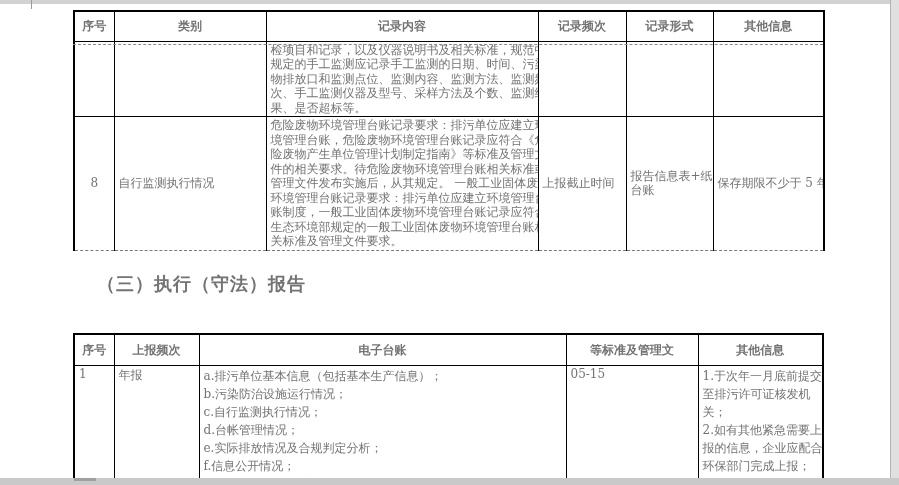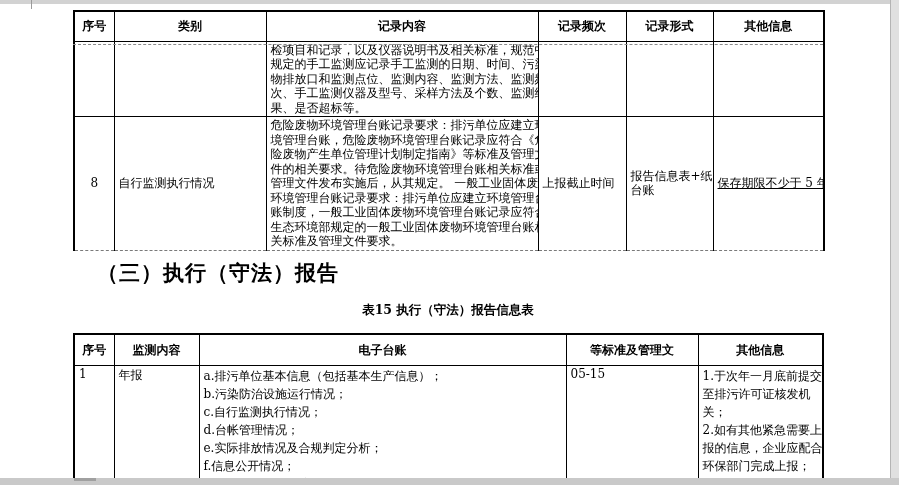--- a/index.html
+++ b/index.html
@@ -1,19 +1,19 @@
 <!DOCTYPE html>
 <html><head>
 <meta charset="utf-8">
 <style>
   * { margin:0; padding:0; box-sizing:border-box; }
   body { background:#ffffff; }
   .screen {
     position:relative; width:899px; height:485px;
-    background:#ffffff; overflow:hidden; color:#000000;
+    background:#ffffff; overflow:hidden; color:#737373;
     font-family:"DejaVu Serif","Liberation Serif",serif;
   }
   
   .strip-top    { position:absolute; left:0; top:0; width:899px; height:4px; background:#d2d2d2; }
   .strip-right  { position:absolute; left:891px; top:0; width:8px; height:485px; background:#e0e0e0; }
   .page-edge-right { position:absolute; left:890px; top:0; width:1px; height:485px; background:#b4b4b4; }
   .strip-bottom { position:absolute; left:0; top:478px; width:899px; height:7px; background:#c9c9c9; }
   .tick-top     { position:absolute; left:31px; top:0; width:1px; height:9px; background:#9a9a9a; }
   .bottom-mark  { position:absolute; left:74px; top:478px; width:22px; height:3px; background:#a0a0a0; }
 
@@ -33,23 +33,23 @@
   #t2 { left:73px; top:333px; width:749px; }
   #t2 thead tr { height:31px; }
   #t2 tr.rowB { height:112px; }
   #t2 tr.rowB td { vertical-align:top; }
   #t2 .pre { line-height:18px; }
   #t2 td.seq { text-align:left; }
 
   tr.cut td { border-bottom:1px dashed #7a7a7a; }
   .dash-line { position:absolute; left:73px; top:44px; width:750px; height:0;
                border-top:1px dashed #8a8a8a; }
-  .nowrap { white-space:nowrap;text-decoration:underline; }
+  .nowrap { white-space:nowrap; }
 
-  .heading { position:absolute; left:97px; top:259px; font-size:21px; font-weight:bold;
+  .heading { position:absolute; left:97px; top:272px; font-size:18px; font-weight:bold;
              letter-spacing:1px; }
   .caption { position:absolute; left:73px; top:302px; width:750px; text-align:center;
              font-size:12.5px; font-weight:bold; }
 </style>
 </head>
 <body>
 
 <div class="screen">
 
   <table id="t1">
@@ -99,34 +99,33 @@
         <td>上报截止时间</td>
         <td class="pre">报告信息表+纸质
 台账</td>
         <td class="nowrap">保存期限不少于 5 年</td>
       </tr>
     </tbody>
   </table>
   <div class="dash-line"></div>
 
   <div class="heading">（三）执行（守法）报告</div>
-  <div class="caption">表15  执行（守法）报告信息表</div>
 
   <table id="t2">
     <colgroup>
       <col style="width:40px">
         <col style="width:85px">
         <col style="width:367px">
       <col style="width:132px">
         <col style="width:125px">
     </colgroup>
     <thead>
       <tr>
         <th>序号</th>
-        <th>监测内容</th>
+        <th>上报频次</th>
         <th>电子台账</th>
         <th>等标准及管理文</th>
         <th>其他信息</th>
       </tr>
     </thead>
     <tbody>
       <tr class="rowB cut">
         <td class="seq">1</td>
         <td>年报</td>
         <td class="pre">a.排污单位基本信息（包括基本生产信息）；

